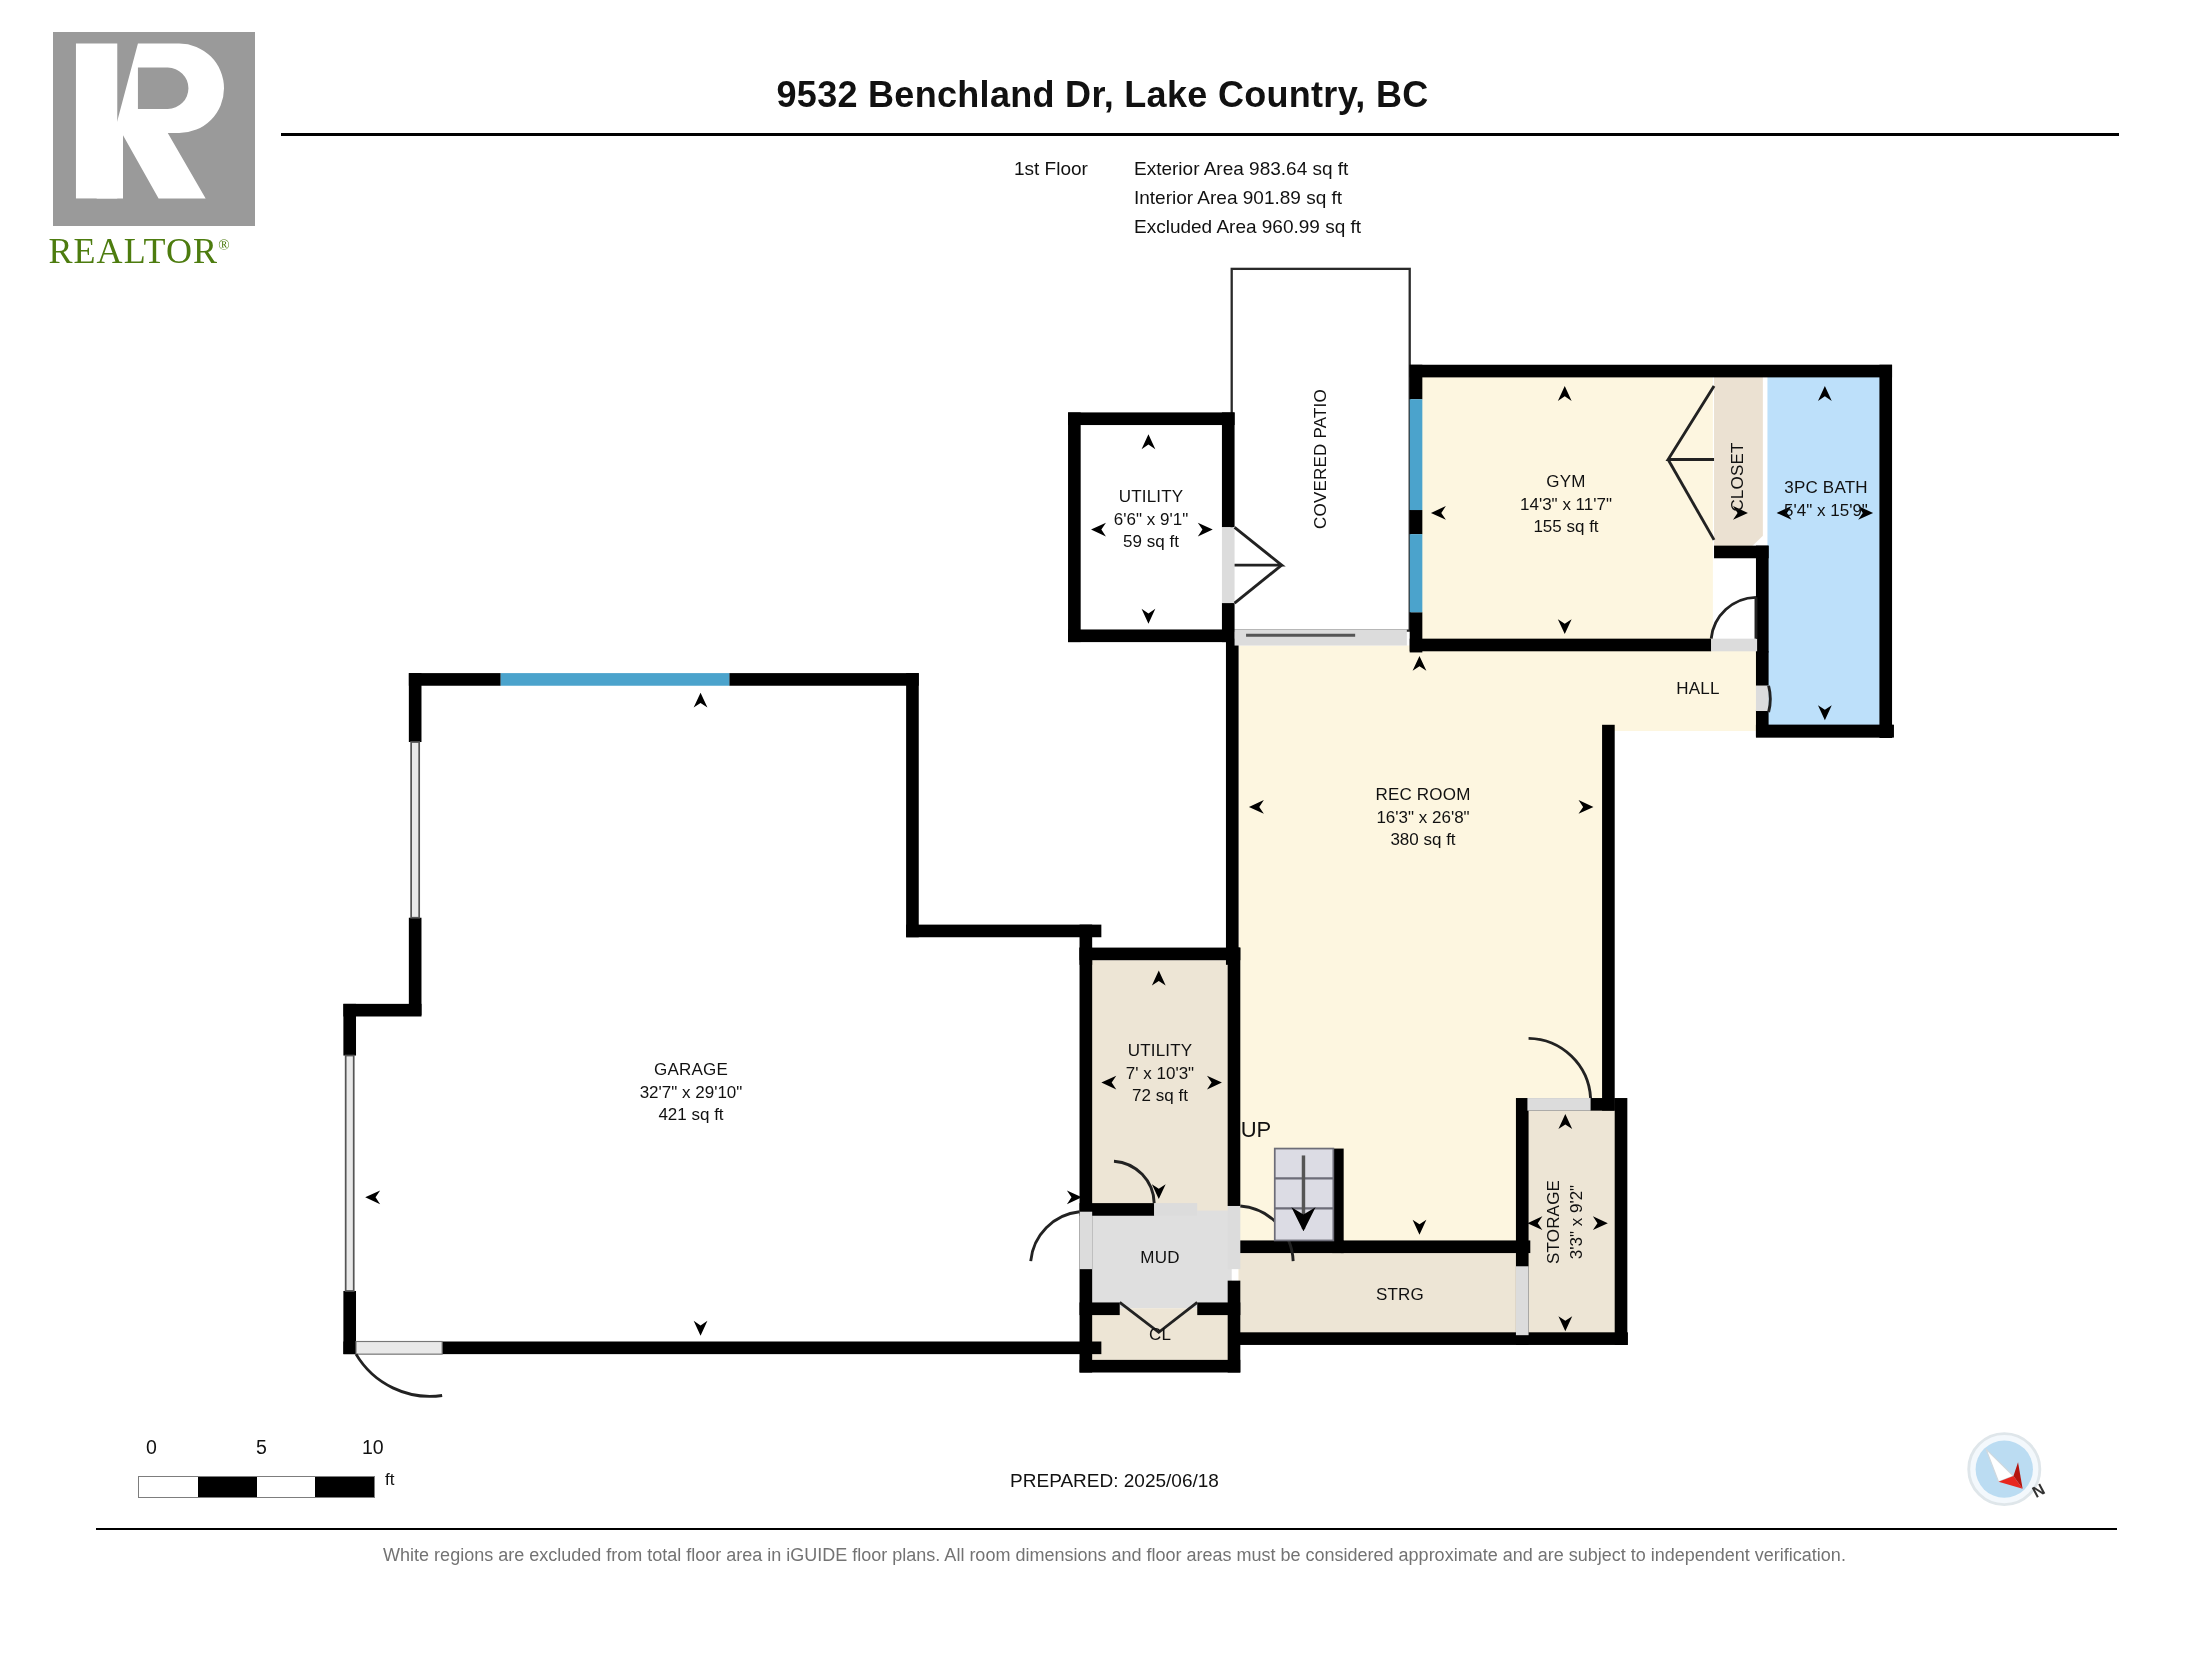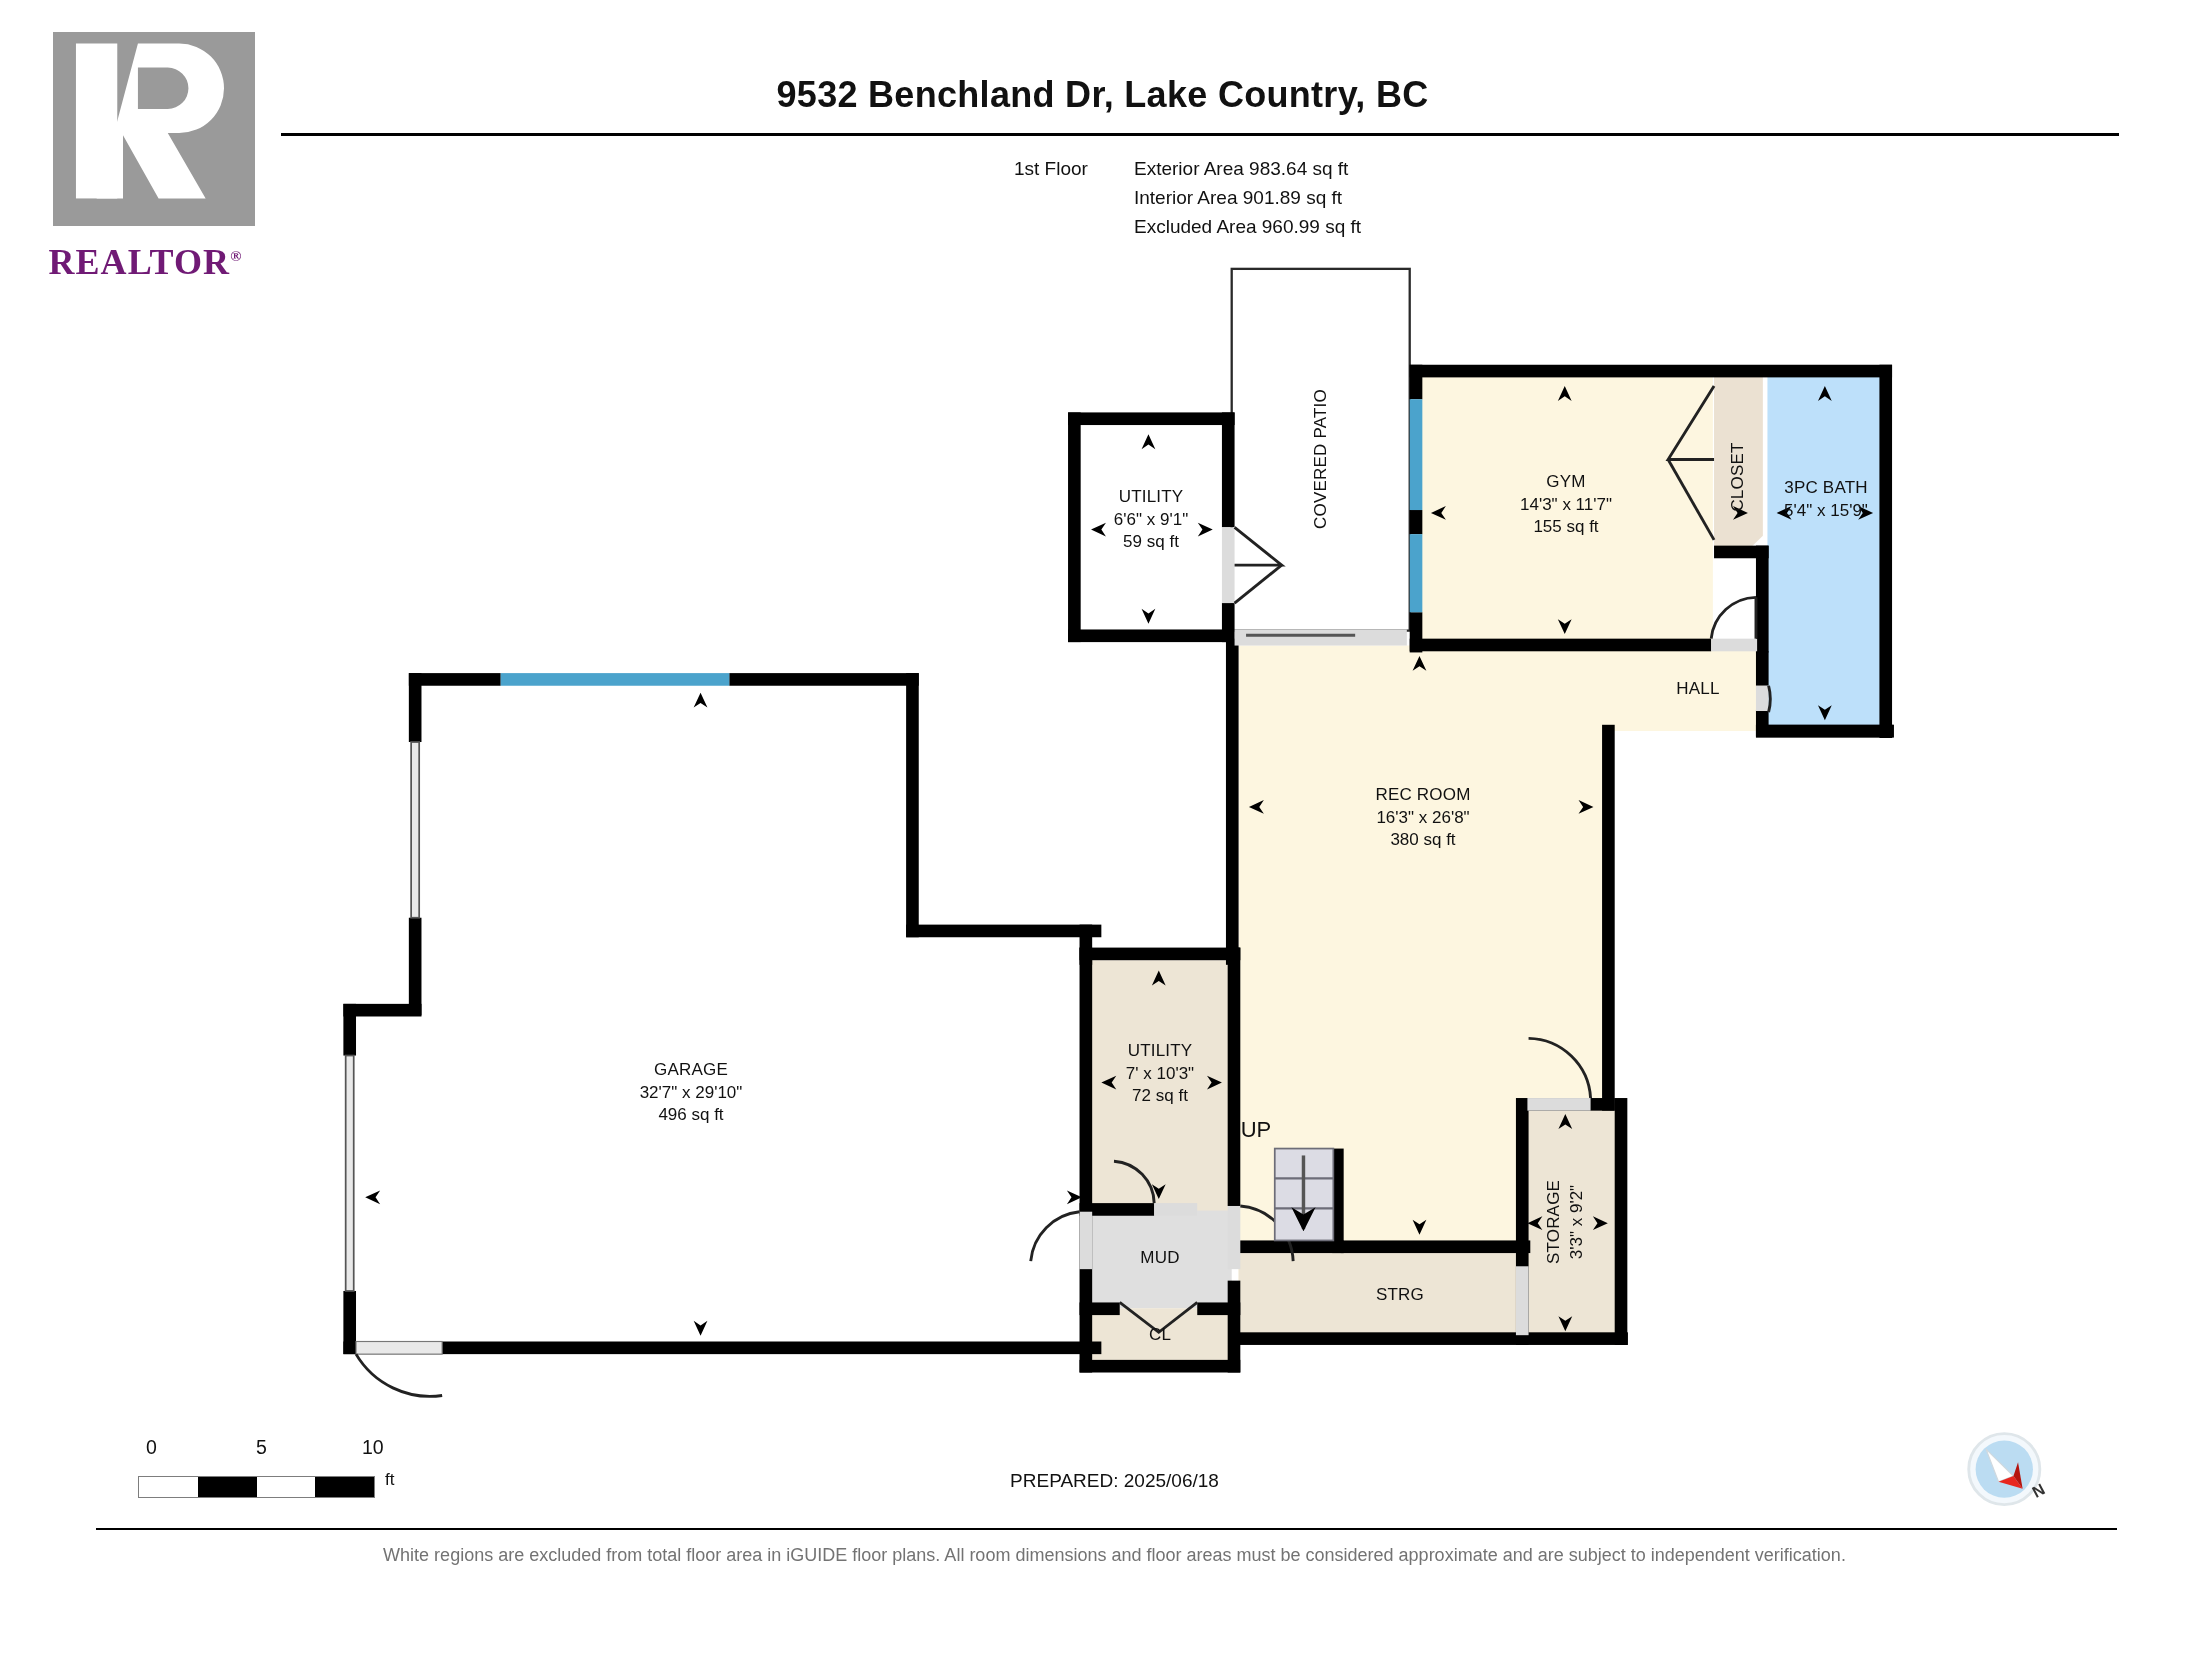--- a/index.html
+++ b/index.html
@@ -5,22 +5,22 @@
 <style>
   html,body{margin:0;padding:0;background:#ffffff;}
   body{
     width:2205px;height:1654px;position:relative;overflow:hidden;
     font-family:"Liberation Sans","DejaVu Sans",sans-serif;
     color:#111;
   }
   
   #realtor-logo{position:absolute;left:53px;top:32px;width:207px;height:253px;}
   #realtor-mark{position:absolute;left:0;top:0;width:202px;height:194px;background:#9a9a9a;}
-  #realtor-word{position:absolute;left:-4.6px;top:198px;font-size:36px;letter-spacing:1.1px;color:#701a75;
-     font-family:"Liberation Serif","DejaVu Serif",serif;font-weight:700;margin-top:11px;}
+  #realtor-word{position:absolute;left:-4.6px;top:198px;font-size:36px;letter-spacing:1.1px;color:#4d7c0f;
+     font-family:"Liberation Serif","DejaVu Serif",serif;font-weight:400;}
   #realtor-reg{font-size:15px;vertical-align:super;}
 
   #title{
     position:absolute;left:0;top:74px;width:2205px;text-align:center;
     font-size:36px;font-weight:bold;letter-spacing:0.3px;
   }
   #title-rule{position:absolute;left:281px;top:133px;width:1838px;height:2.9px;background:#000;}
 
   .area-block{position:absolute;font-size:19px;line-height:1.52;}
   #floor-label{left:1014px;top:155px;font-weight:normal;}
@@ -295,21 +295,21 @@
 
 <div class="rlabel" style="left:1423px;top:818px;">
   <b class="nm">REC ROOM</b>
   <b>16'3" x 26'8"</b>
   <b>380 sq ft</b>
 </div>
 
 <div class="rlabel" style="left:691px;top:1093px;">
   <b class="nm">GARAGE</b>
   <b>32'7" x 29'10"</b>
-  <b>496 sq ft</b>
+  <b>421 sq ft</b>
 </div>
 
 <div class="rlabel" style="left:1160px;top:1074px;">
   <b class="nm">UTILITY</b>
   <b>7' x 10'3"</b>
   <b>72 sq ft</b>
 </div>
 
 <div class="rlabel" style="left:1160px;top:1258px;">
   <b class="nm">MUD</b>

